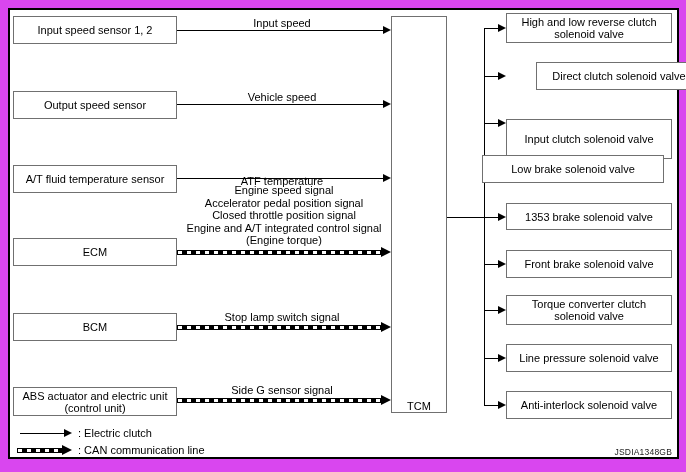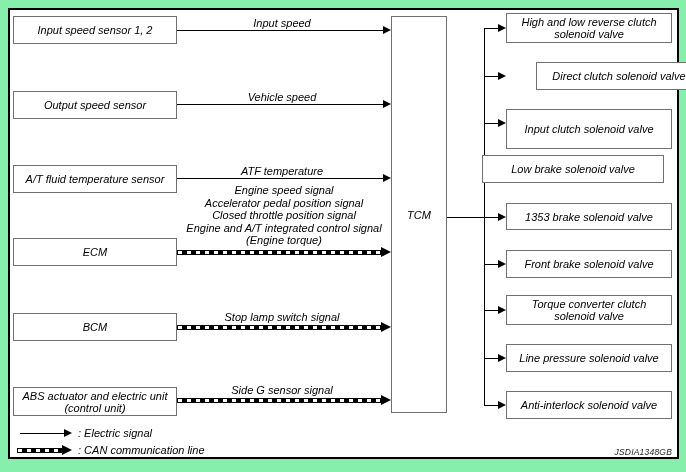--- a/index.html
+++ b/index.html
@@ -1,18 +1,18 @@
 <!DOCTYPE html>
 <html><head>
 <meta charset="utf-8">
 <style>
   html,body{margin:0;padding:0;background:#fff;}
   .canvas{
-    position:relative;width:686px;height:472px;background:#86efac;overflow:hidden;
-    font-family:"Liberation Sans","DejaVu Sans",sans-serif;color:#000;font-style:italic;
+    position:relative;width:686px;height:472px;background:#d946ef;overflow:hidden;
+    font-family:"Liberation Sans","DejaVu Sans",sans-serif;color:#000;
   }
   .frame{position:absolute;left:8px;top:8px;width:667px;height:447px;border:2px solid #000;background:#fff;}
   .node{
     position:absolute;border:1px solid #707070;background:#fff;
     display:flex;align-items:center;justify-content:center;
     text-align:center;font-size:11px;line-height:12px;white-space:pre-line;
     box-sizing:border-box;
   }
   .siglabel{
     position:absolute;font-size:11px;line-height:12.6px;text-align:center;
@@ -46,41 +46,41 @@
 (control unit)</span></div>
 
   <div class="siglabel" style="left:177px;top:17px;width:210px;text-align:center;">Input speed</div>
   <div class="eline" style="left:177px;top:30px;width:206px;"></div>
   <div class="earrow" style="left:383px;top:26px;"></div>
 
   <div class="siglabel" style="left:177px;top:91px;width:210px;">Vehicle speed</div>
   <div class="eline" style="left:177px;top:104px;width:206px;"></div>
   <div class="earrow" style="left:383px;top:100px;"></div>
 
-  <div class="siglabel" style="left:177px;top:165px;width:210px;">ATF temperature</div>
+  <div class="siglabel" style="left:177px;top:175px;width:210px;">ATF temperature</div>
   <div class="eline" style="left:177px;top:178px;width:206px;"></div>
   <div class="earrow" style="left:383px;top:174px;"></div>
 
   <div class="siglabel" style="left:172px;top:184px;width:224px;">Engine speed signal
 Accelerator pedal position signal
 Closed throttle position signal
 Engine and A/T integrated control signal
 (Engine torque)</div>
   <div class="canbar" style="left:177px;top:250px;width:204px;"></div>
   <div class="canarrow" style="left:381px;top:247px;"></div>
 
   <div class="siglabel" style="left:177px;top:311px;width:210px;">Stop lamp switch signal</div>
   <div class="canbar" style="left:177px;top:325px;width:204px;"></div>
   <div class="canarrow" style="left:381px;top:322px;"></div>
 
   <div class="siglabel" style="left:177px;top:384px;width:210px;">Side G sensor signal</div>
   <div class="canbar" style="left:177px;top:398px;width:204px;"></div>
   <div class="canarrow" style="left:381px;top:395px;"></div>
 
-  <div class="node" style="left:391px;top:16px;width:56px;height:397px;"><span>TCM</span></div>
+  <div class="node" style="left:391px;top:16px;width:56px;height:397px;align-items:flex-end;"><span>TCM</span></div>
 
 
   <div class="eline" style="left:447px;top:217px;width:51px;"></div>
   <div class="vline" style="left:484px;top:28px;height:377px;"></div>
 
   <div class="eline" style="left:484px;top:28px;width:14px;"></div>
   <div class="earrow" style="left:498px;top:24px;"></div>
 
   <div class="eline" style="left:484px;top:76px;width:14px;"></div>
   <div class="earrow" style="left:498px;top:72px;"></div>
@@ -101,31 +101,31 @@
 
   <div class="eline" style="left:484px;top:358px;width:14px;"></div>
   <div class="earrow" style="left:498px;top:354px;"></div>
 
   <div class="eline" style="left:484px;top:405px;width:14px;"></div>
   <div class="earrow" style="left:498px;top:401px;"></div>
 
   <div class="node" style="left:506px;top:13px;width:166px;height:30px;"><span>High and low reverse clutch
 solenoid valve</span></div>
   <div class="node" style="left:506px;top:62px;width:166px;height:28px;margin-left:30px;"><span>Direct clutch solenoid valve</span></div>
-  <div class="node" style="left:506px;top:109px;width:166px;height:40px;"><span>Input clutch solenoid valve</span></div>
+  <div class="node" style="left:506px;top:119px;width:166px;height:40px;"><span>Input clutch solenoid valve</span></div>
   <div class="node" style="left:482px;top:155px;width:182px;height:28px;"><span>Low brake solenoid valve</span></div>
   <div class="node" style="left:506px;top:203px;width:166px;height:27px;"><span>1353 brake solenoid valve</span></div>
   <div class="node" style="left:506px;top:250px;width:166px;height:28px;"><span>Front brake solenoid valve</span></div>
   <div class="node" style="left:506px;top:295px;width:166px;height:30px;"><span>Torque converter clutch
 solenoid valve</span></div>
   <div class="node" style="left:506px;top:344px;width:166px;height:28px;"><span>Line pressure solenoid valve</span></div>
   <div class="node" style="left:506px;top:391px;width:166px;height:28px;"><span>Anti-interlock solenoid valve</span></div>
 
   <div class="eline" style="left:20px;top:433px;width:44px;"></div>
   <div class="earrow" style="left:64px;top:429px;"></div>
-  <div class="legendtext" style="left:78px;top:427px;">: Electric signal</div>
+  <div class="legendtext" style="left:78px;top:427px;">: Electric clutch</div>
 
   <div class="canbar" style="left:17px;top:448px;width:45px;"></div>
   <div class="canarrow" style="left:62px;top:445px;"></div>
   <div class="legendtext" style="left:78px;top:444px;">: CAN communication line</div>
 
   <div class="figid" style="right:14px;top:447px;">JSDIA1348GB</div>
 </div>
 
 </body></html>

